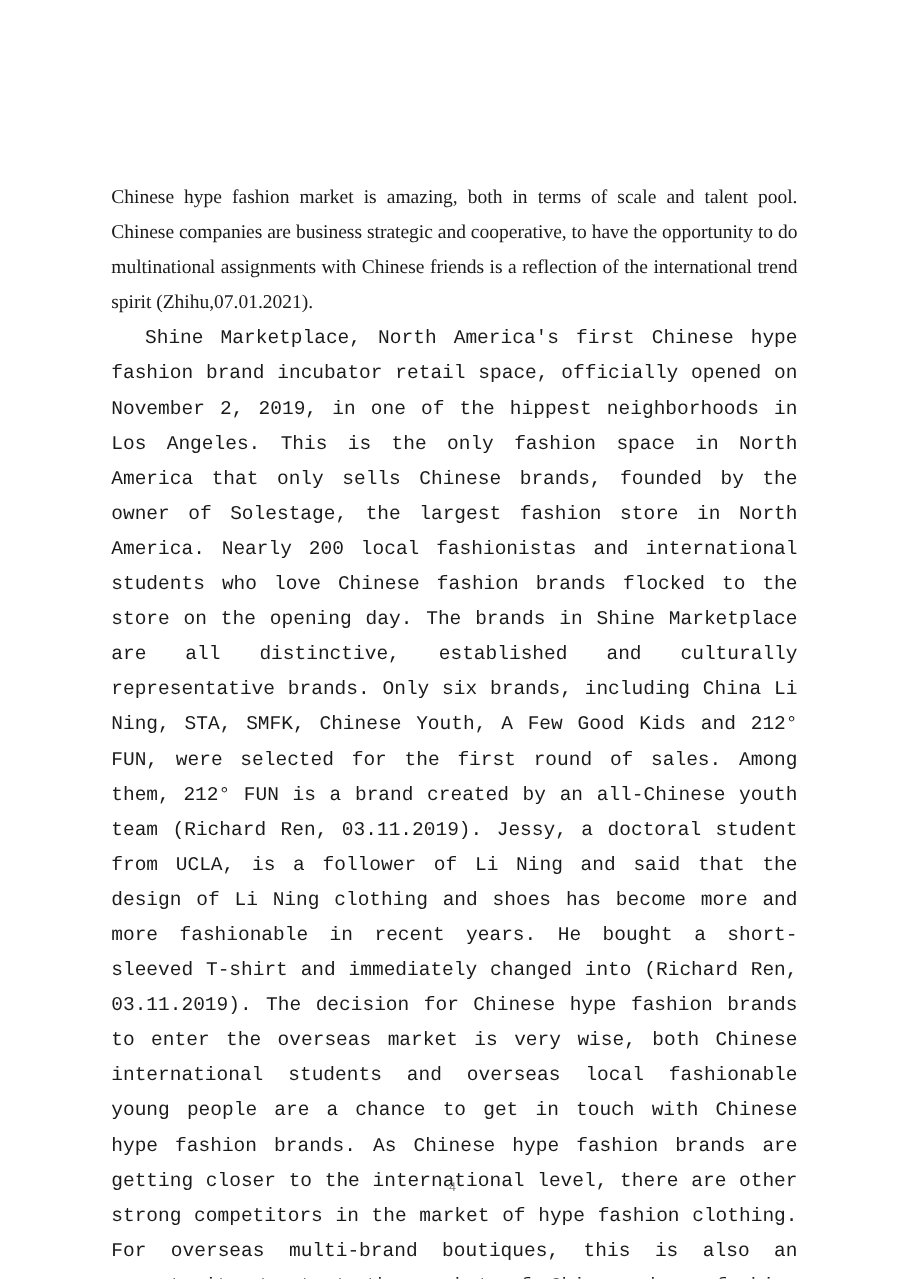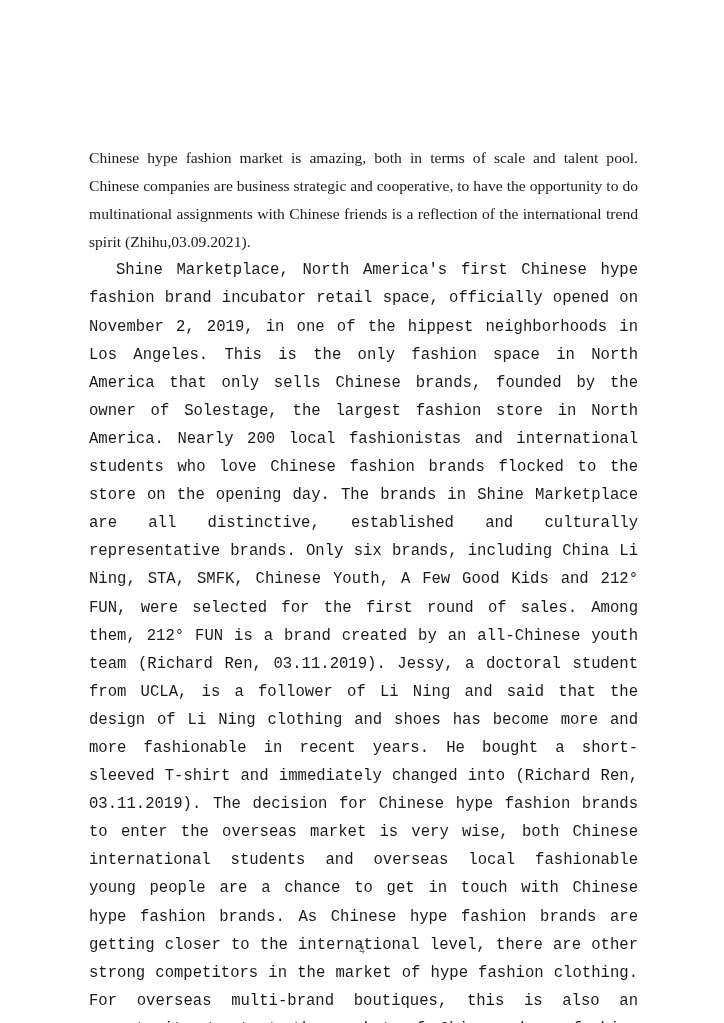--- a/index.html
+++ b/index.html
@@ -19,19 +19,19 @@
   .page-number {
     position: absolute; left: 0; width: 724px; top: 945px;
     text-align: center; font-family: "Liberation Sans", sans-serif;
     font-size: 10px; color: #777;
   }
 </style>
 </head>
 <body>
 
 <div class="page">
-  <p>Chinese hype fashion market is amazing, both in terms of scale and talent pool. Chinese companies are business strategic and cooperative, to have the opportunity to do multinational assignments with Chinese friends is a reflection of the international trend spirit (Zhihu,03.09.2021).</p>
+  <p>Chinese hype fashion market is amazing, both in terms of scale and talent pool. Chinese companies are business strategic and cooperative, to have the opportunity to do multinational assignments with Chinese friends is a reflection of the international trend spirit (Zhihu,07.01.2021).</p>
   <p class="indent">Shine Marketplace, North America's first Chinese hype fashion brand incubator retail space, officially opened on November 2, 2019, in one of the hippest neighborhoods in Los Angeles. This is the only fashion space in North America that only sells Chinese brands, founded by the owner of Solestage, the largest fashion store in North America. Nearly 200 local fashionistas and international students who love Chinese fashion brands flocked to the store on the opening day. The brands in Shine Marketplace are all distinctive, established and culturally representative brands. Only six brands, including China Li Ning, STA, SMFK, Chinese Youth, A Few Good Kids and 212° FUN, were selected for the first round of sales. Among them, 212° FUN is a brand created by an all-Chinese youth team (Richard Ren, 03.11.2019). Jessy, a doctoral student from UCLA, is a follower of Li Ning and said that the design of Li Ning clothing and shoes has become more and more fashionable in recent years. He bought a short-sleeved T-shirt and immediately changed into (Richard Ren, 03.11.2019). The decision for Chinese hype fashion brands to enter the overseas market is very wise, both Chinese international students and overseas local fashionable young people are a chance to get in touch with Chinese hype fashion brands. As Chinese hype fashion brands are getting closer to the international level, there are other strong competitors in the market of hype fashion clothing. For overseas multi-brand boutiques, this is also an opportunity to test the market of Chinese hype fashion brands into overseas markets, in this case not affecting the economic situation of Chinese hype fashion brands themselves, but to be able to promote Chinese hype fashion brands more powerfully to overseas markets. When the Chinese hype fashion brands in overseas multi-brand boutiques have a certain market influence, and stable consumer crowd can be more powerful in the overseas market to create their own overseas official online website and offline stores.</p>
   <p class="heading" style="margin-top:28px;">The current situation and case study of Chinese designers in China and Overseas</p>
   <p class="indent">With Chinese hype fashion rapidly developed, more and more Chinese designers will</p>
 </div>
 
 <div class="page-number">4</div>
 
 </body></html>

